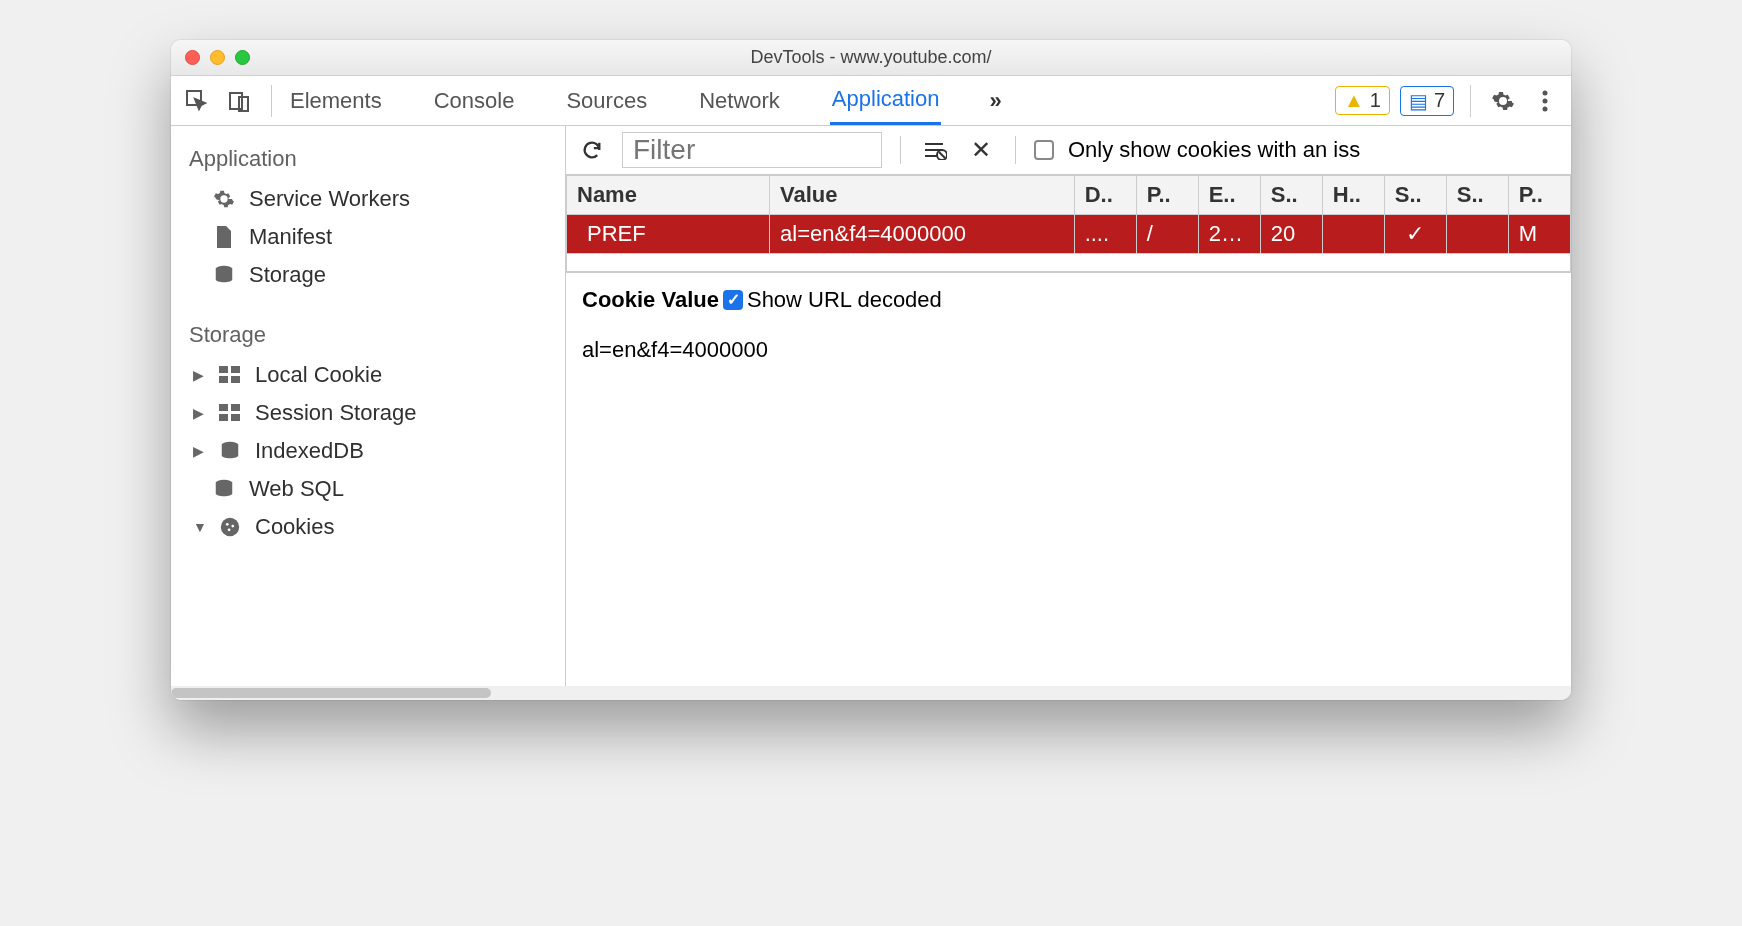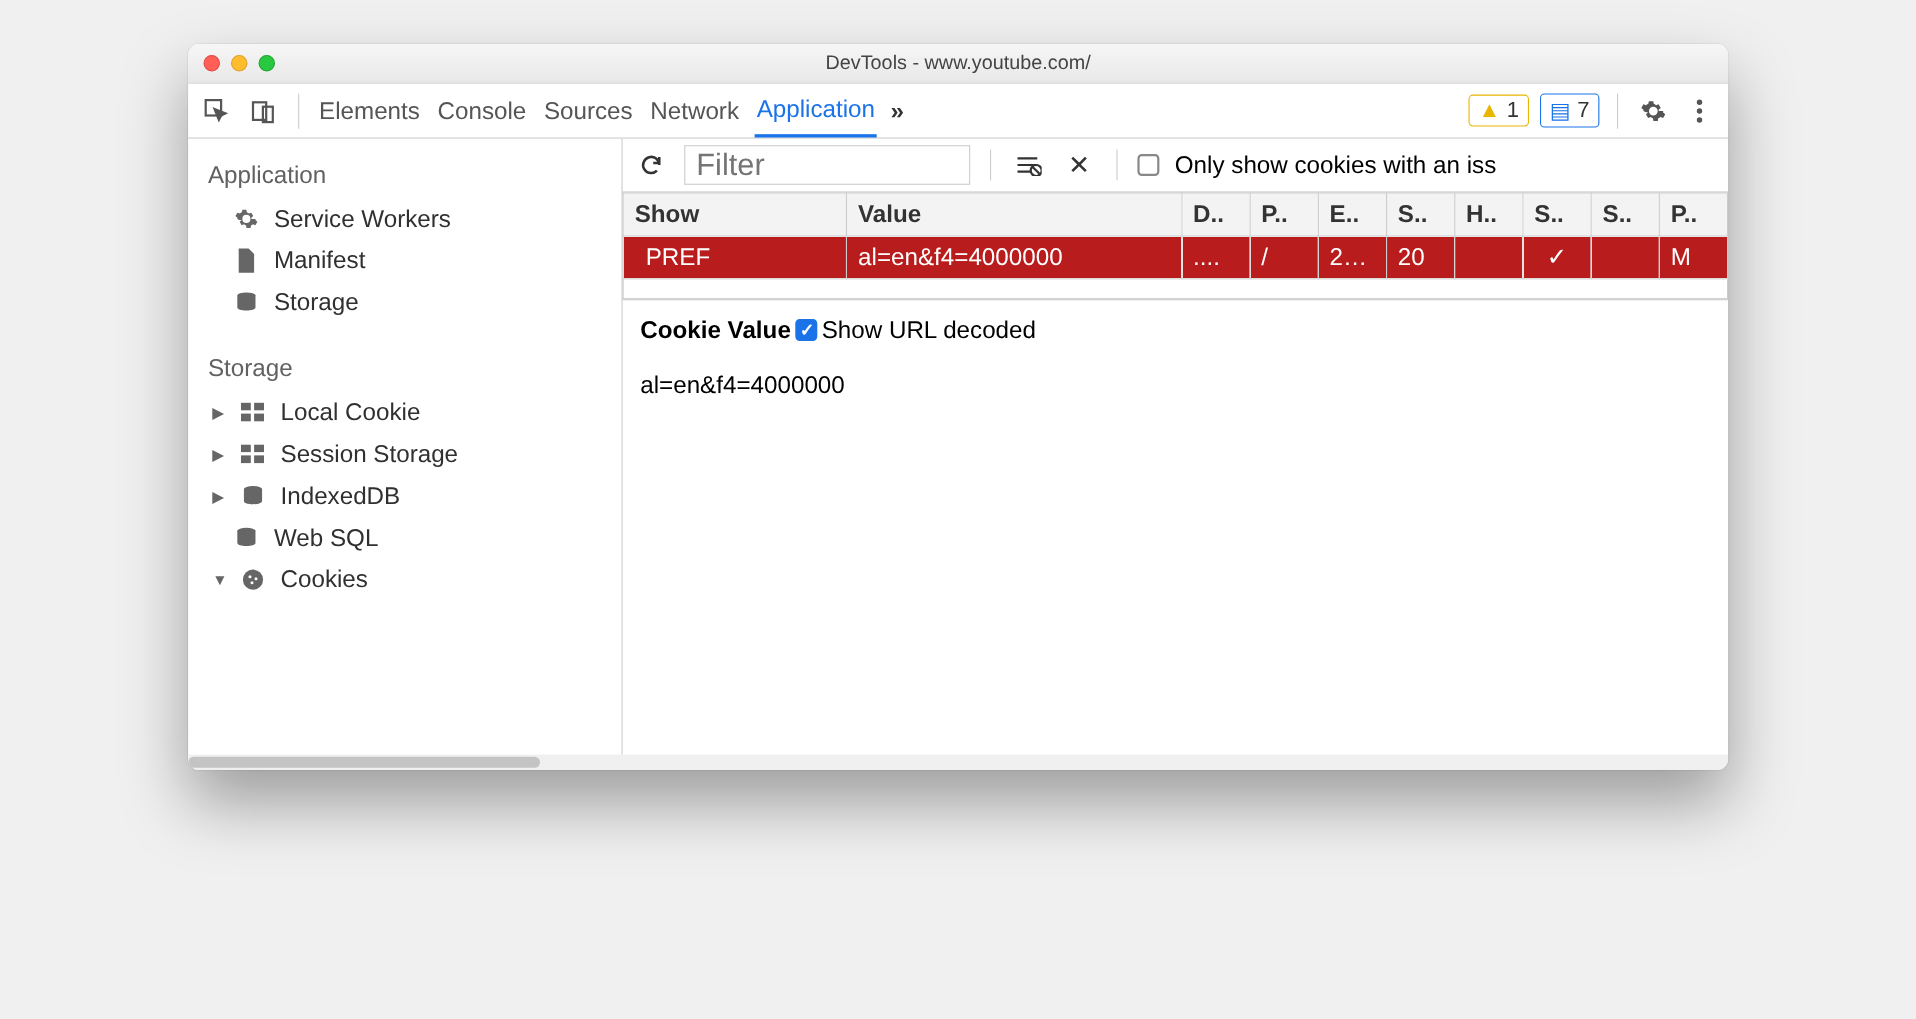--- a/index.html
+++ b/index.html
@@ -35,21 +35,21 @@
   .dot.yellow{background:#ffbd2e;border:1px solid #e0a128}
   .dot.green{background:#28c940;border:1px solid #1fa72f}
   .titlebar .title { margin:0 auto; }
   .toolbar {
     display:flex; align-items:center; height:50px;
     border-bottom:1px solid #ccc; padding:0 10px; font-size:22px; color:#333;
     gap:10px;
   }
   .icon-btn { width:32px; height:32px; display:flex;align-items:center;justify-content:center; color:#555; }
   .vsep { width:1px; height:32px; background:#ccc; margin:0 6px;}
-  .tabs { display:flex; gap:12px; flex:1; align-items:center;}
+  .tabs { display:flex; gap:48px; flex:1; align-items:center;}
   .tab { padding:10px 2px; color:#555;}
   .tab.active { color:#1a73e8; border-bottom:3px solid #1a73e8;}
   .more { font-weight:bold; color:#333; }
   .badge { display:flex;align-items:center;gap:6px;border:1px solid #1a73e8;border-radius:4px;padding:2px 8px;font-size:20px;}
   .badge.warn { border-color:#e8b600; color:#333;}
   .badge.warn .ico{color:#e8b600}
   .badge.msg  { border-color:#1a73e8; color:#333;}
   .badge.msg .ico{color:#1a73e8}
   .gear,.kebab{color:#555;font-size:22px;}
   .content { display:flex; height:560px; }
@@ -261,21 +261,21 @@
               <col style="width:55px">
               <col style="width:55px">
               <col style="width:55px">
           <col style="width:55px">
               <col style="width:55px">
               <col style="width:55px">
               <col style="width:55px">
         </colgroup>
         <thead>
               <tr>
-          <th>Show</th>
+          <th>Name</th>
           <th>Value</th>
           <th>D..</th>
           <th>P..</th>
           <th>E..</th>
           <th>S..</th>
           <th>H..</th>
           <th>S..</th>
           <th>S..</th>
           <th>P..</th>
         </tr>

